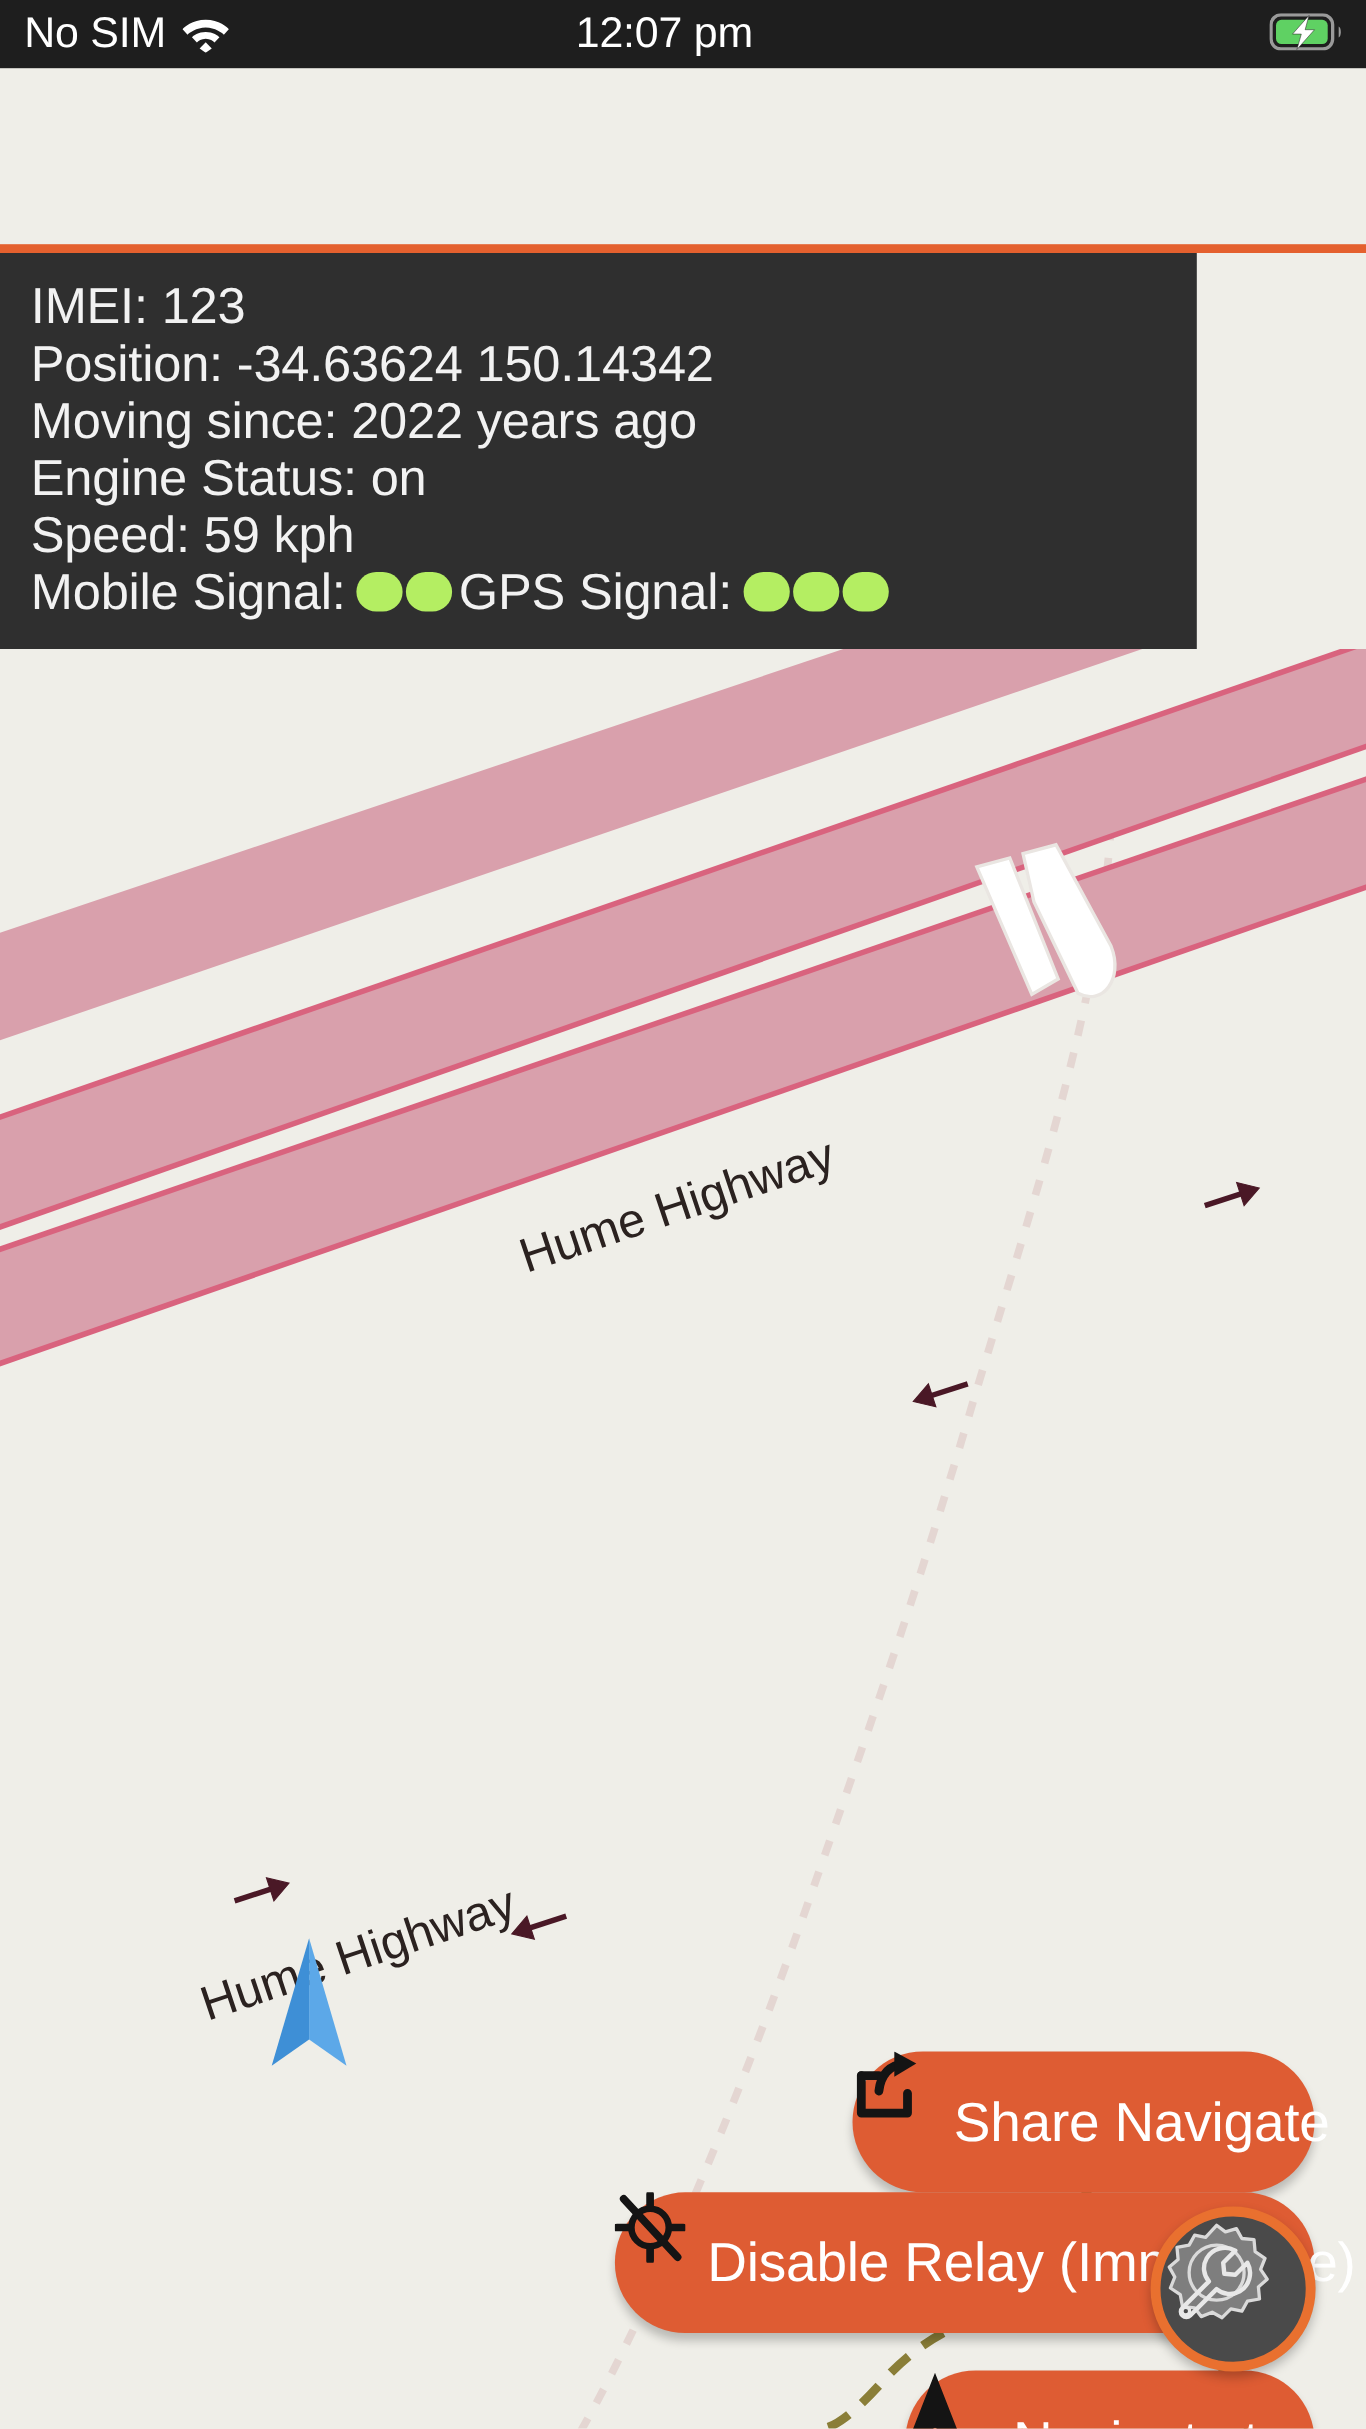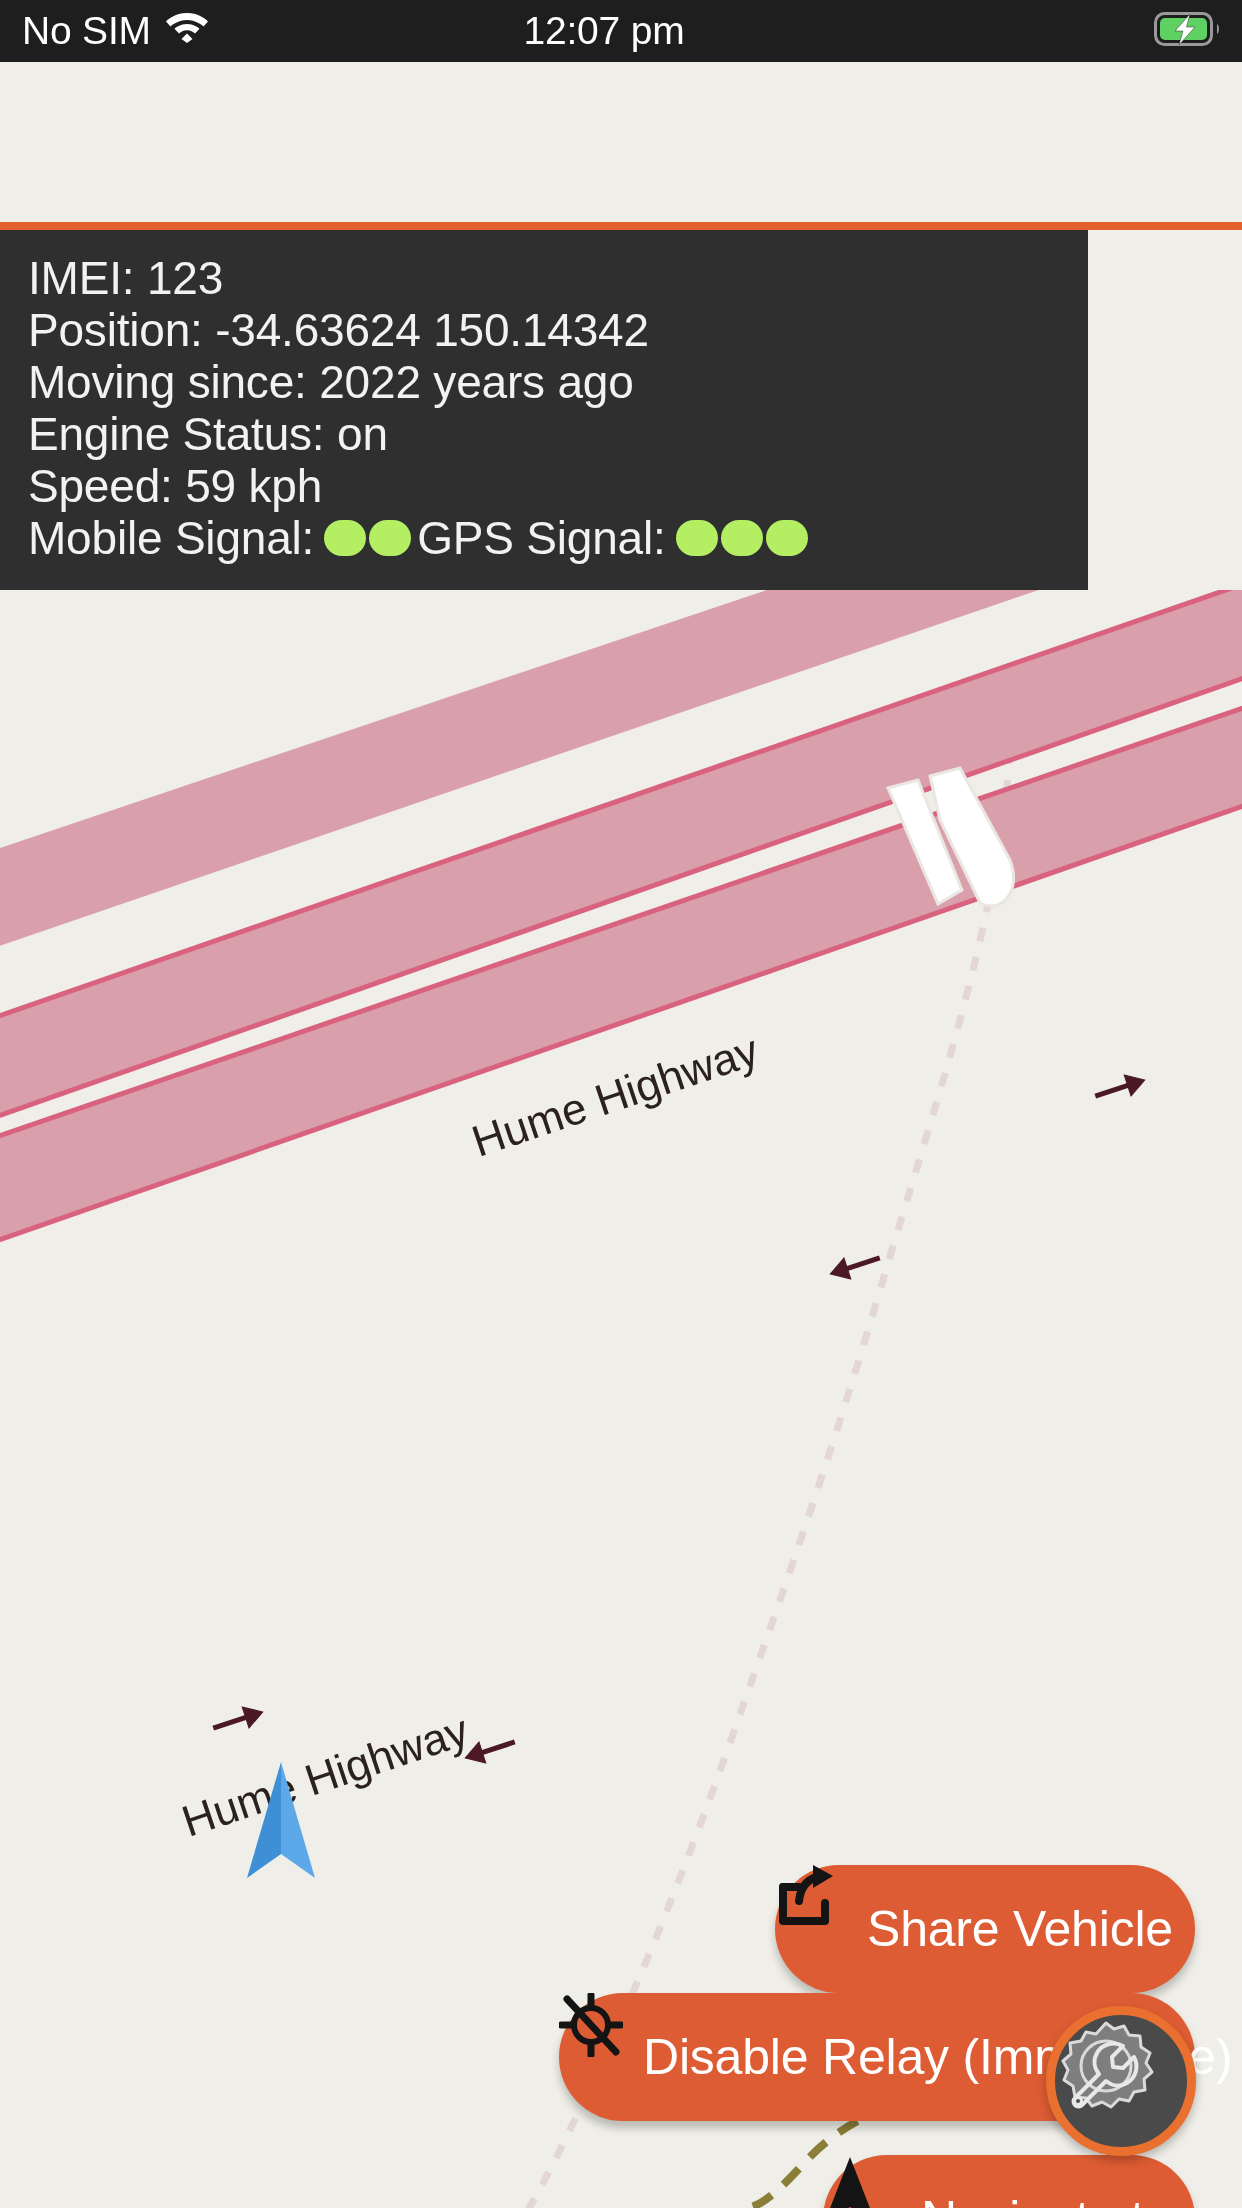--- a/index.html
+++ b/index.html
@@ -10,21 +10,21 @@
     overflow:hidden;
   }
   .phone { position:relative; width:1242px; height:2208px; overflow:hidden; }
 
   
   .statusbar {
     position:absolute; top:0; left:0; width:1242px; height:62px;
     background:#1E1E1E; color:#FFFFFF;
     display:flex; align-items:center;
   }
-  .sb-left { position:absolute; left:22px; display:flex; align-items:flex-start; gap:14px; }
+  .sb-left { position:absolute; left:22px; display:flex; align-items:flex-end; gap:14px; }
   .sb-sim { font-size:39px; letter-spacing:-0.2px; }
   .sb-wifi { display:block; }
   .sb-time {
     position:absolute; left:0; width:1208px; text-align:center;
     font-size:39px; letter-spacing:-0.2px;
   }
   .sb-right { position:absolute; right:22px; display:flex; align-items:center; }
 
   
   .header {
@@ -247,21 +247,21 @@
 
     <div class="btn" id="btn-share">
       <span class="ic">
         <svg width="62" height="62" viewBox="0 0 62 62">
           <path d="M8 22 L8 56 L50 56 L50 38" fill="none" stroke="#141414" stroke-width="8" stroke-linejoin="round" stroke-linecap="round"></path>
           <path d="M8 22 L24 22" fill="none" stroke="#141414" stroke-width="8" stroke-linecap="round"></path>
           <path d="M24 36 C26 18 36 12 48 11" fill="none" stroke="#141414" stroke-width="8" stroke-linecap="round"></path>
           <path d="M38 0 L58 11 L38 23 Z" fill="#141414"></path>
         </svg>
       </span>
-      <span class="lbl">Share Vehicle</span>
+      <span class="lbl">Share Navigate</span>
     </div>
 
     <div class="btn" id="btn-relay">
       <span class="ic">
         <svg width="64" height="64" viewBox="0 0 64 64">
           <circle cx="32" cy="32" r="17" fill="none" stroke="#141414" stroke-width="6"></circle>
           <line x1="32" y1="2" x2="32" y2="13" stroke="#141414" stroke-width="7" stroke-linecap="round"></line>
           <line x1="32" y1="51" x2="32" y2="62" stroke="#141414" stroke-width="7" stroke-linecap="round"></line>
           <line x1="2" y1="32" x2="13" y2="32" stroke="#141414" stroke-width="7" stroke-linecap="round"></line>
           <line x1="51" y1="32" x2="62" y2="32" stroke="#141414" stroke-width="7" stroke-linecap="round"></line>

